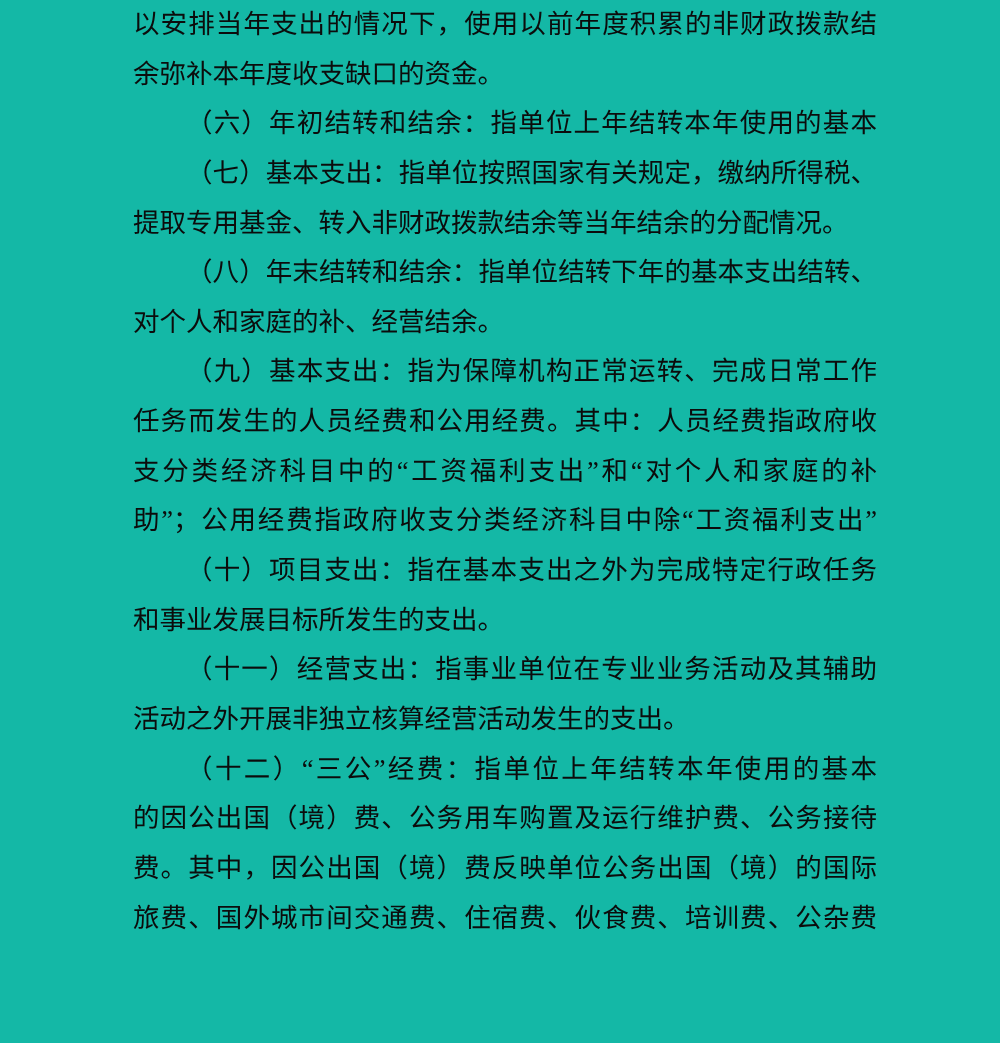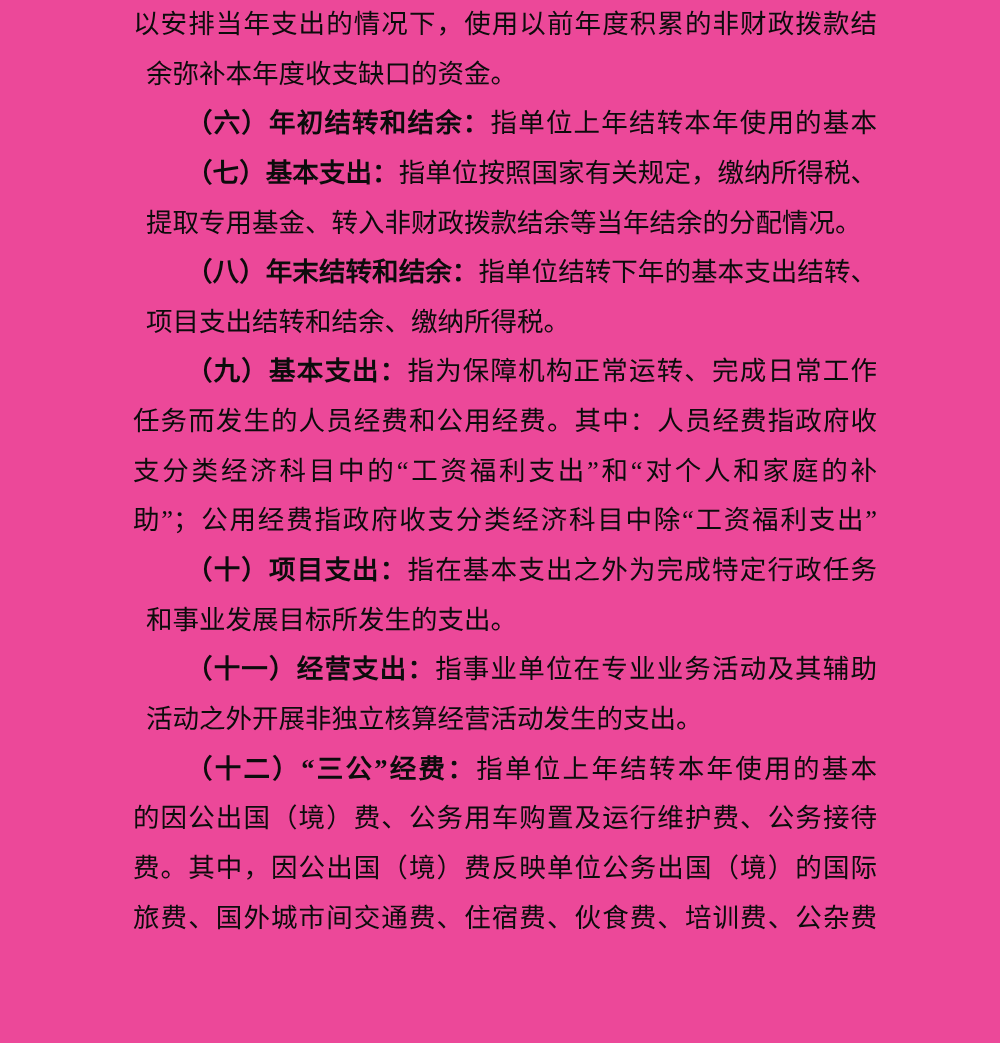--- a/index.html
+++ b/index.html
@@ -1,20 +1,20 @@
 <!DOCTYPE html>
 <html lang="zh-CN"><head>
 <meta charset="utf-8">
 <style>
   html, body { margin: 0; padding: 0; background: #ffffff; }
   .page {
     position: relative;
     width: 1000px;
     height: 1043px;
-    background: #ec4899;
+    background: #14b8a6;
     overflow: hidden;
   }
   .textblock {
     position: absolute;
     left: 133px;
     top: 0;
     width: 744px;
     font-family: "Liberation Serif", "DejaVu Serif", serif;
     font-size: 26.5px;
     color: #0c0c0c;
@@ -22,42 +22,41 @@
   .line {
     height: 49.65px;
     line-height: 49.65px;
     white-space: nowrap;
     text-align: justify;
     text-align-last: justify;
     overflow: visible;
   }
   .line.para-end {
     text-align-last: left;
-    margin-left: 13px;
   }
   .line.indent {
     text-indent: 53px;
   }
   .term {
-    font-weight: 700;
+    font-weight: 400;
     margin-top: 32px;
   }
 </style>
 </head>
 <body>
 
 <div class="page">
   <div class="textblock">
     <div class="line"><span>以安排当年支出的情况下，使用以前年度积累的非财政拨款结</span></div>
     <div class="line para-end"><span>余弥补本年度收支缺口的资金。</span></div>
     <div class="line indent"><b class="term">（六）年初结转和结余：</b><span>指单位上年结转本年使用的基本</span></div>
     <div class="line indent"><b class="term">（七）基本支出：</b><span>指单位按照国家有关规定，缴纳所得税、</span></div>
     <div class="line para-end"><span>提取专用基金、转入非财政拨款结余等当年结余的分配情况。</span></div>
     <div class="line indent"><b class="term">（八）年末结转和结余：</b><span>指单位结转下年的基本支出结转、</span></div>
-    <div class="line para-end"><span>项目支出结转和结余、缴纳所得税。</span></div>
+    <div class="line para-end"><span>对个人和家庭的补、经营结余。</span></div>
     <div class="line indent"><b class="term">（九）基本支出：</b><span>指为保障机构正常运转、完成日常工作</span></div>
     <div class="line"><span>任务而发生的人员经费和公用经费。其中：人员经费指政府收</span></div>
     <div class="line"><span>支分类经济科目中的“工资福利支出”和“对个人和家庭的补</span></div>
     <div class="line"><span>助”；公用经费指政府收支分类经济科目中除“工资福利支出”</span></div>
     <div class="line indent"><b class="term">（十）项目支出：</b><span>指在基本支出之外为完成特定行政任务</span></div>
     <div class="line para-end"><span>和事业发展目标所发生的支出。</span></div>
     <div class="line indent"><b class="term">（十一）经营支出：</b><span>指事业单位在专业业务活动及其辅助</span></div>
     <div class="line para-end"><span>活动之外开展非独立核算经营活动发生的支出。</span></div>
     <div class="line indent"><b class="term">（十二）“三公”经费：</b><span>指单位上年结转本年使用的基本</span></div>
     <div class="line"><span>的因公出国（境）费、公务用车购置及运行维护费、公务接待</span></div>

